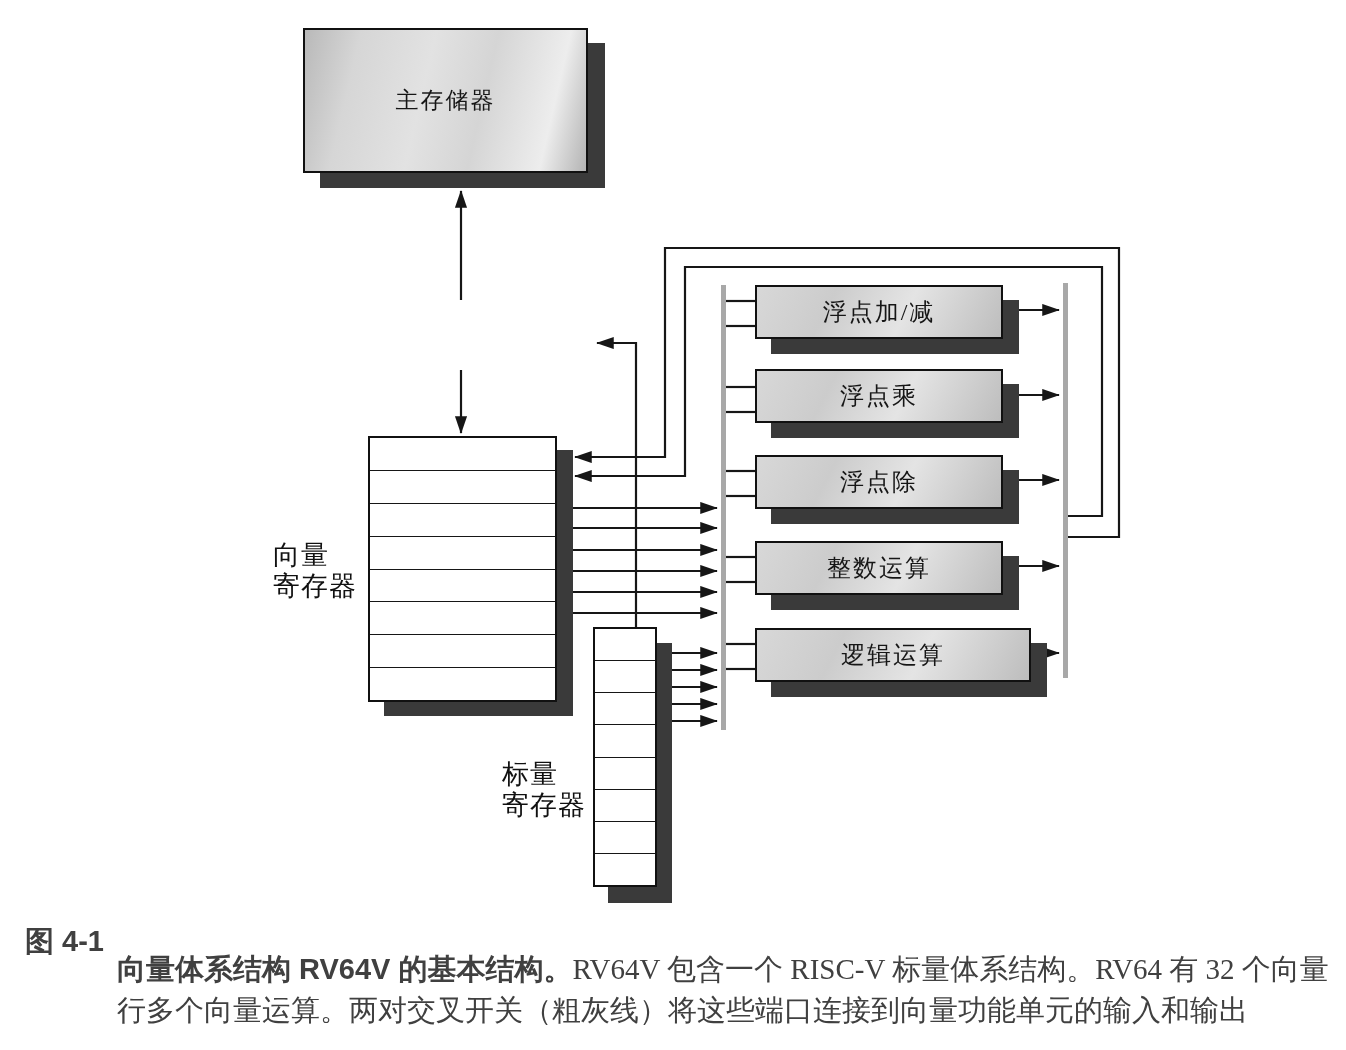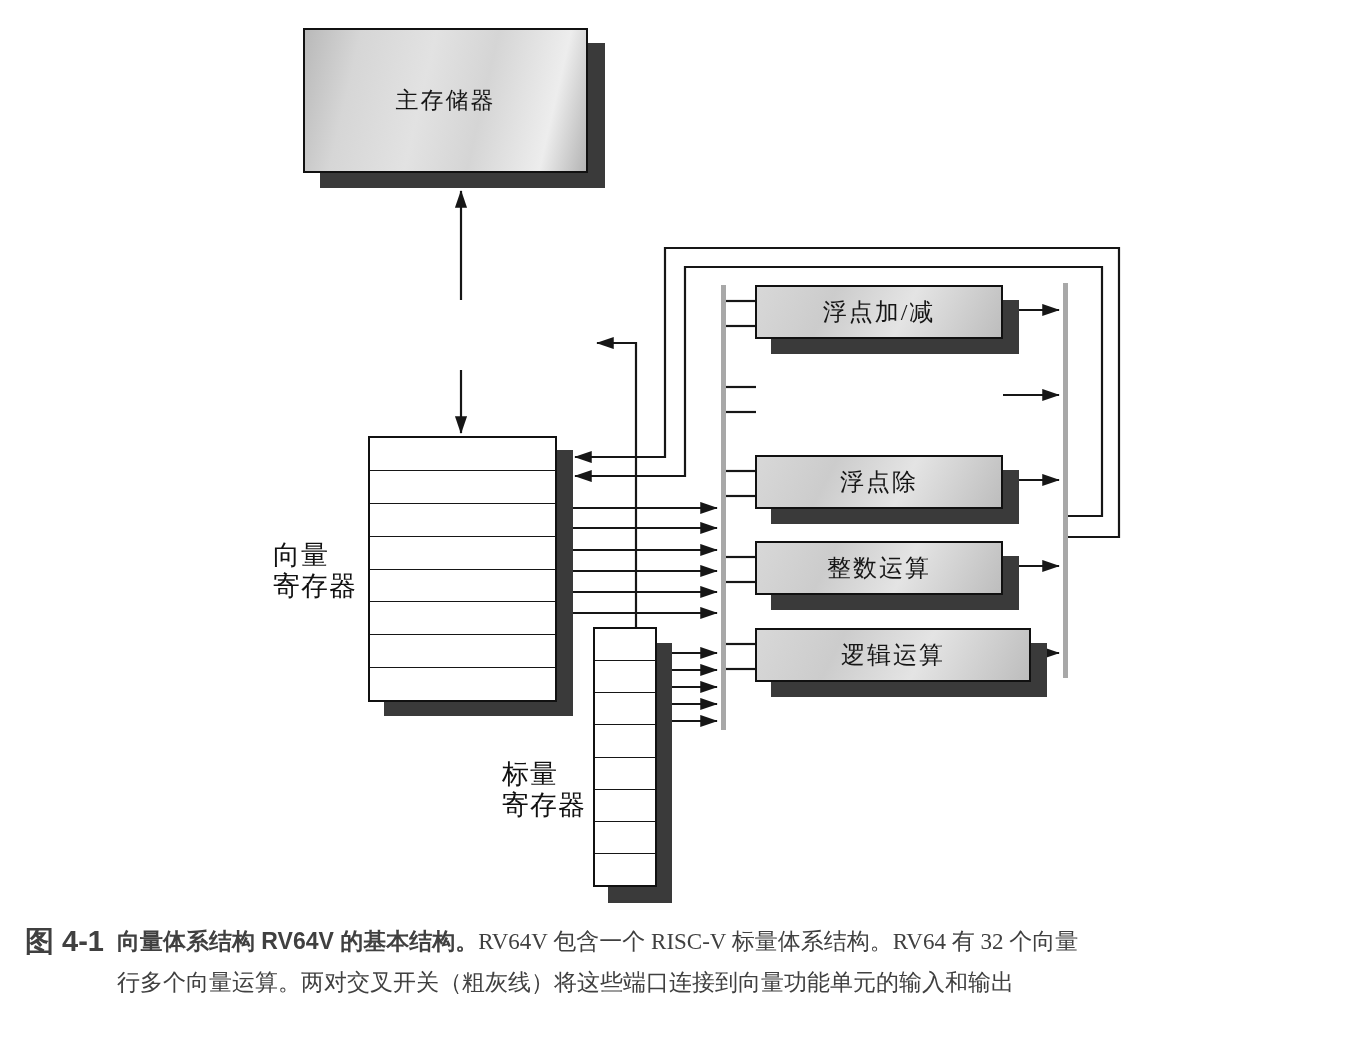--- a/index.html
+++ b/index.html
@@ -20,21 +20,21 @@
   .fulabel{font-size:24px;letter-spacing:2px;}
   .regbox{position:absolute;z-index:2;border:2px solid #111;box-sizing:border-box;background:#fff;}
   .rows{display:flex;flex-direction:column;height:100%;}
   .row{flex:1;border-top:1.7px solid #161616;}
   .row:first-child{border-top:none;}
   .sidelabel{position:absolute;z-index:2;font-size:27px;line-height:31px;color:#111;
              white-space:pre-line;letter-spacing:1px;}
   #caption{position:absolute;z-index:2;left:25px;top:921px;display:flex;color:#404040;}
   #cap-label{font-family:"Liberation Sans", sans-serif;font-weight:bold;font-size:29px;
              line-height:41px;white-space:nowrap;margin-right:13px;}
-  #cap-lines{font-size:23px;line-height:41px;}
+  #cap-lines{font-size:29px;line-height:41px;margin-top:28px;}
   .cap-line{white-space:nowrap;}
   .cap-bold{font-family:"Liberation Sans", sans-serif;font-weight:bold;}
 </style>
 </head>
 <body>
 
 <div id="stage">
 
   <svg id="wires" width="1346" height="1050" viewBox="0 0 1346 1050">
     <defs>
@@ -124,20 +124,23 @@
         <div class="row"></div>
         <div class="row"></div>
         <div class="row"></div>
         <div class="row"></div>
       </div>
   </div>
 
   <div class="box grad3 shadowC" style="left:755px;top:285px;width:248px;height:54px;">
     <span class="fulabel">浮点加/减</span>
   </div>
+  <div class="box grad3 shadowC" style="left:755px;top:369px;width:248px;height:54px;">
+    <span class="fulabel">浮点乘</span>
+  </div>
   <div class="box grad3 shadowC" style="left:755px;top:541px;width:248px;height:54px;">
     <span class="fulabel">整数运算</span>
   </div>
   <div class="box grad3 shadowC" style="left:755px;top:455px;width:248px;height:54px;">
     <span class="fulabel">浮点除</span>
   </div>
   <div class="box grad3 shadowC" style="left:755px;top:628px;width:276px;height:54px;">
     <span class="fulabel">逻辑运算</span>
   </div>
 

